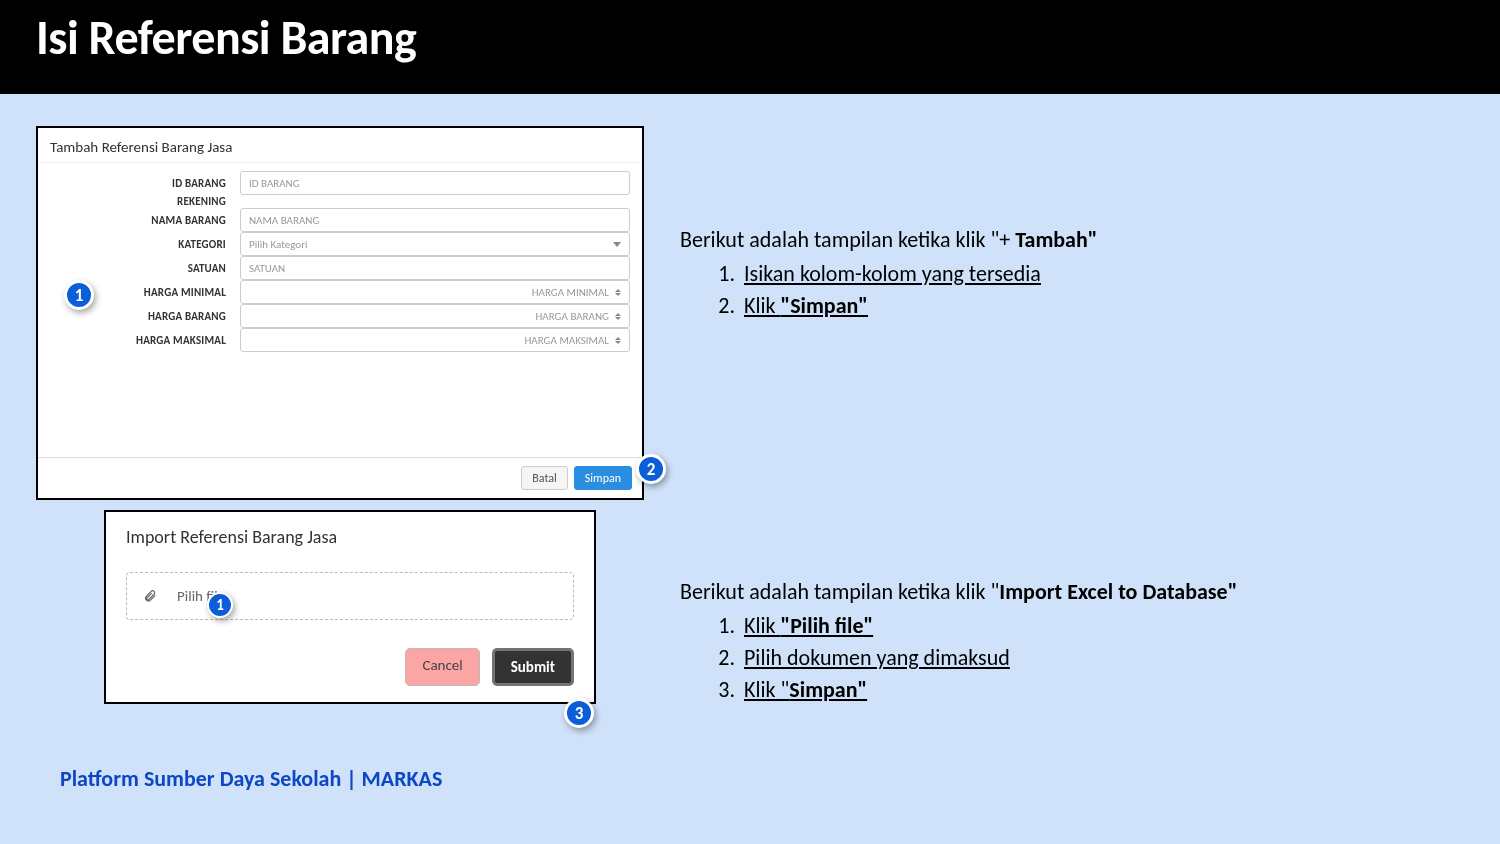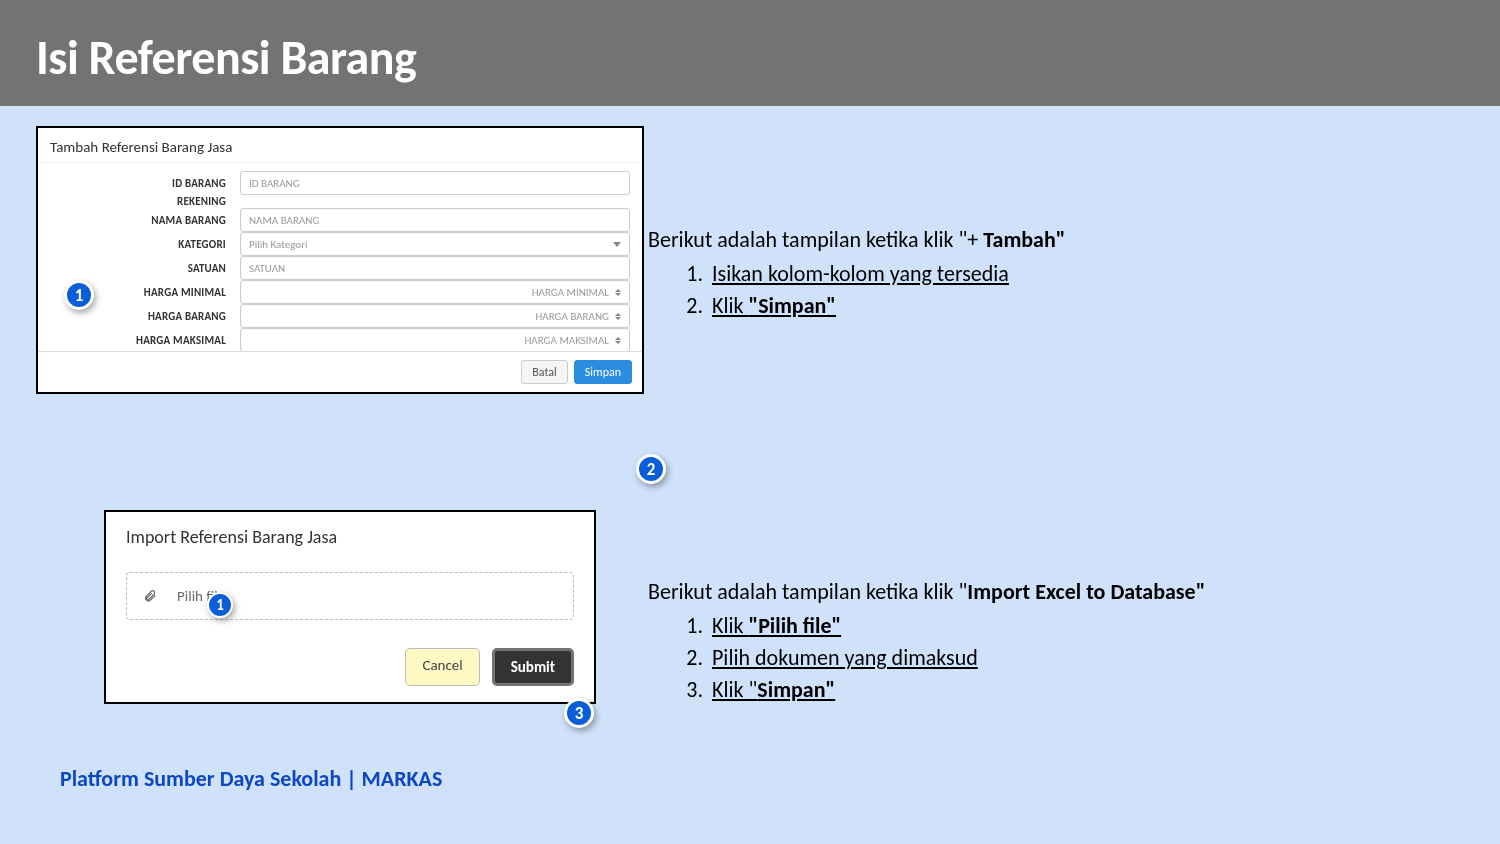--- a/index.html
+++ b/index.html
@@ -5,39 +5,39 @@
   * { box-sizing: border-box; margin: 0; padding: 0; }
   body {
     width: 1500px;
     height: 844px;
     background: #cfe2f9;
     font-family: "Segoe UI", Calibri, Arial, sans-serif;
     position: relative;
     overflow: hidden;
   }
   .header-bar {
-    background: #737373;
-    height: 106px;
+    background: #000000;
+    height: 94px;
     width: 100%;
-    padding: 28px 36px 0 36px;
+    padding: 8px 36px 0 36px;
   }
   .header-bar h1 {
     color: #fff;
     font-size: 48px;
     font-weight: 800;
     letter-spacing: -0.5px;
   }
 
   
   .panel1 {
     position: absolute;
     left: 36px;
     top: 126px;
     width: 608px;
-    height: 268px;
+    height: 374px;
     background: #fff;
     border: 2px solid #000;
     font-size: 12px;
     color: #555;
   }
   .panel1-title {
     padding: 10px 12px 6px 12px;
     font-size: 15px;
     color: #333;
     border-bottom: 1px solid #eee;
@@ -151,21 +151,21 @@
     justify-content: flex-end;
     gap: 12px;
   }
   .btn2 {
     border-radius: 5px;
     padding: 7px 16px;
     font-size: 15px;
     cursor: pointer;
   }
   .btn2.cancel {
-    background: #fef9c3;
+    background: #fca5a5;
     border: 1px solid #bbb;
     color: #444;
   }
   .btn2.submit {
     background: #333;
     border: 3px solid #737373;
     color: #fff;
     font-weight: 600;
   }
 
@@ -184,21 +184,21 @@
     border: 3px solid #fff;
     box-shadow: 2px 3px 6px rgba(0,0,0,0.35);
   }
   .badge.small {
     width: 26px; height: 26px; font-size: 15px; border-width: 2px;
   }
 
   
   .desc {
     position: absolute;
-    left: 648px;
+    left: 680px;
     color: #000;
     font-size: 22px;
     line-height: 1.45;
   }
   .desc.top { top: 224px; width: 800px; }
   .desc.bottom { top: 576px; width: 800px; }
   .desc ol {
     margin-top: 2px;
     padding-left: 60px;
   }

